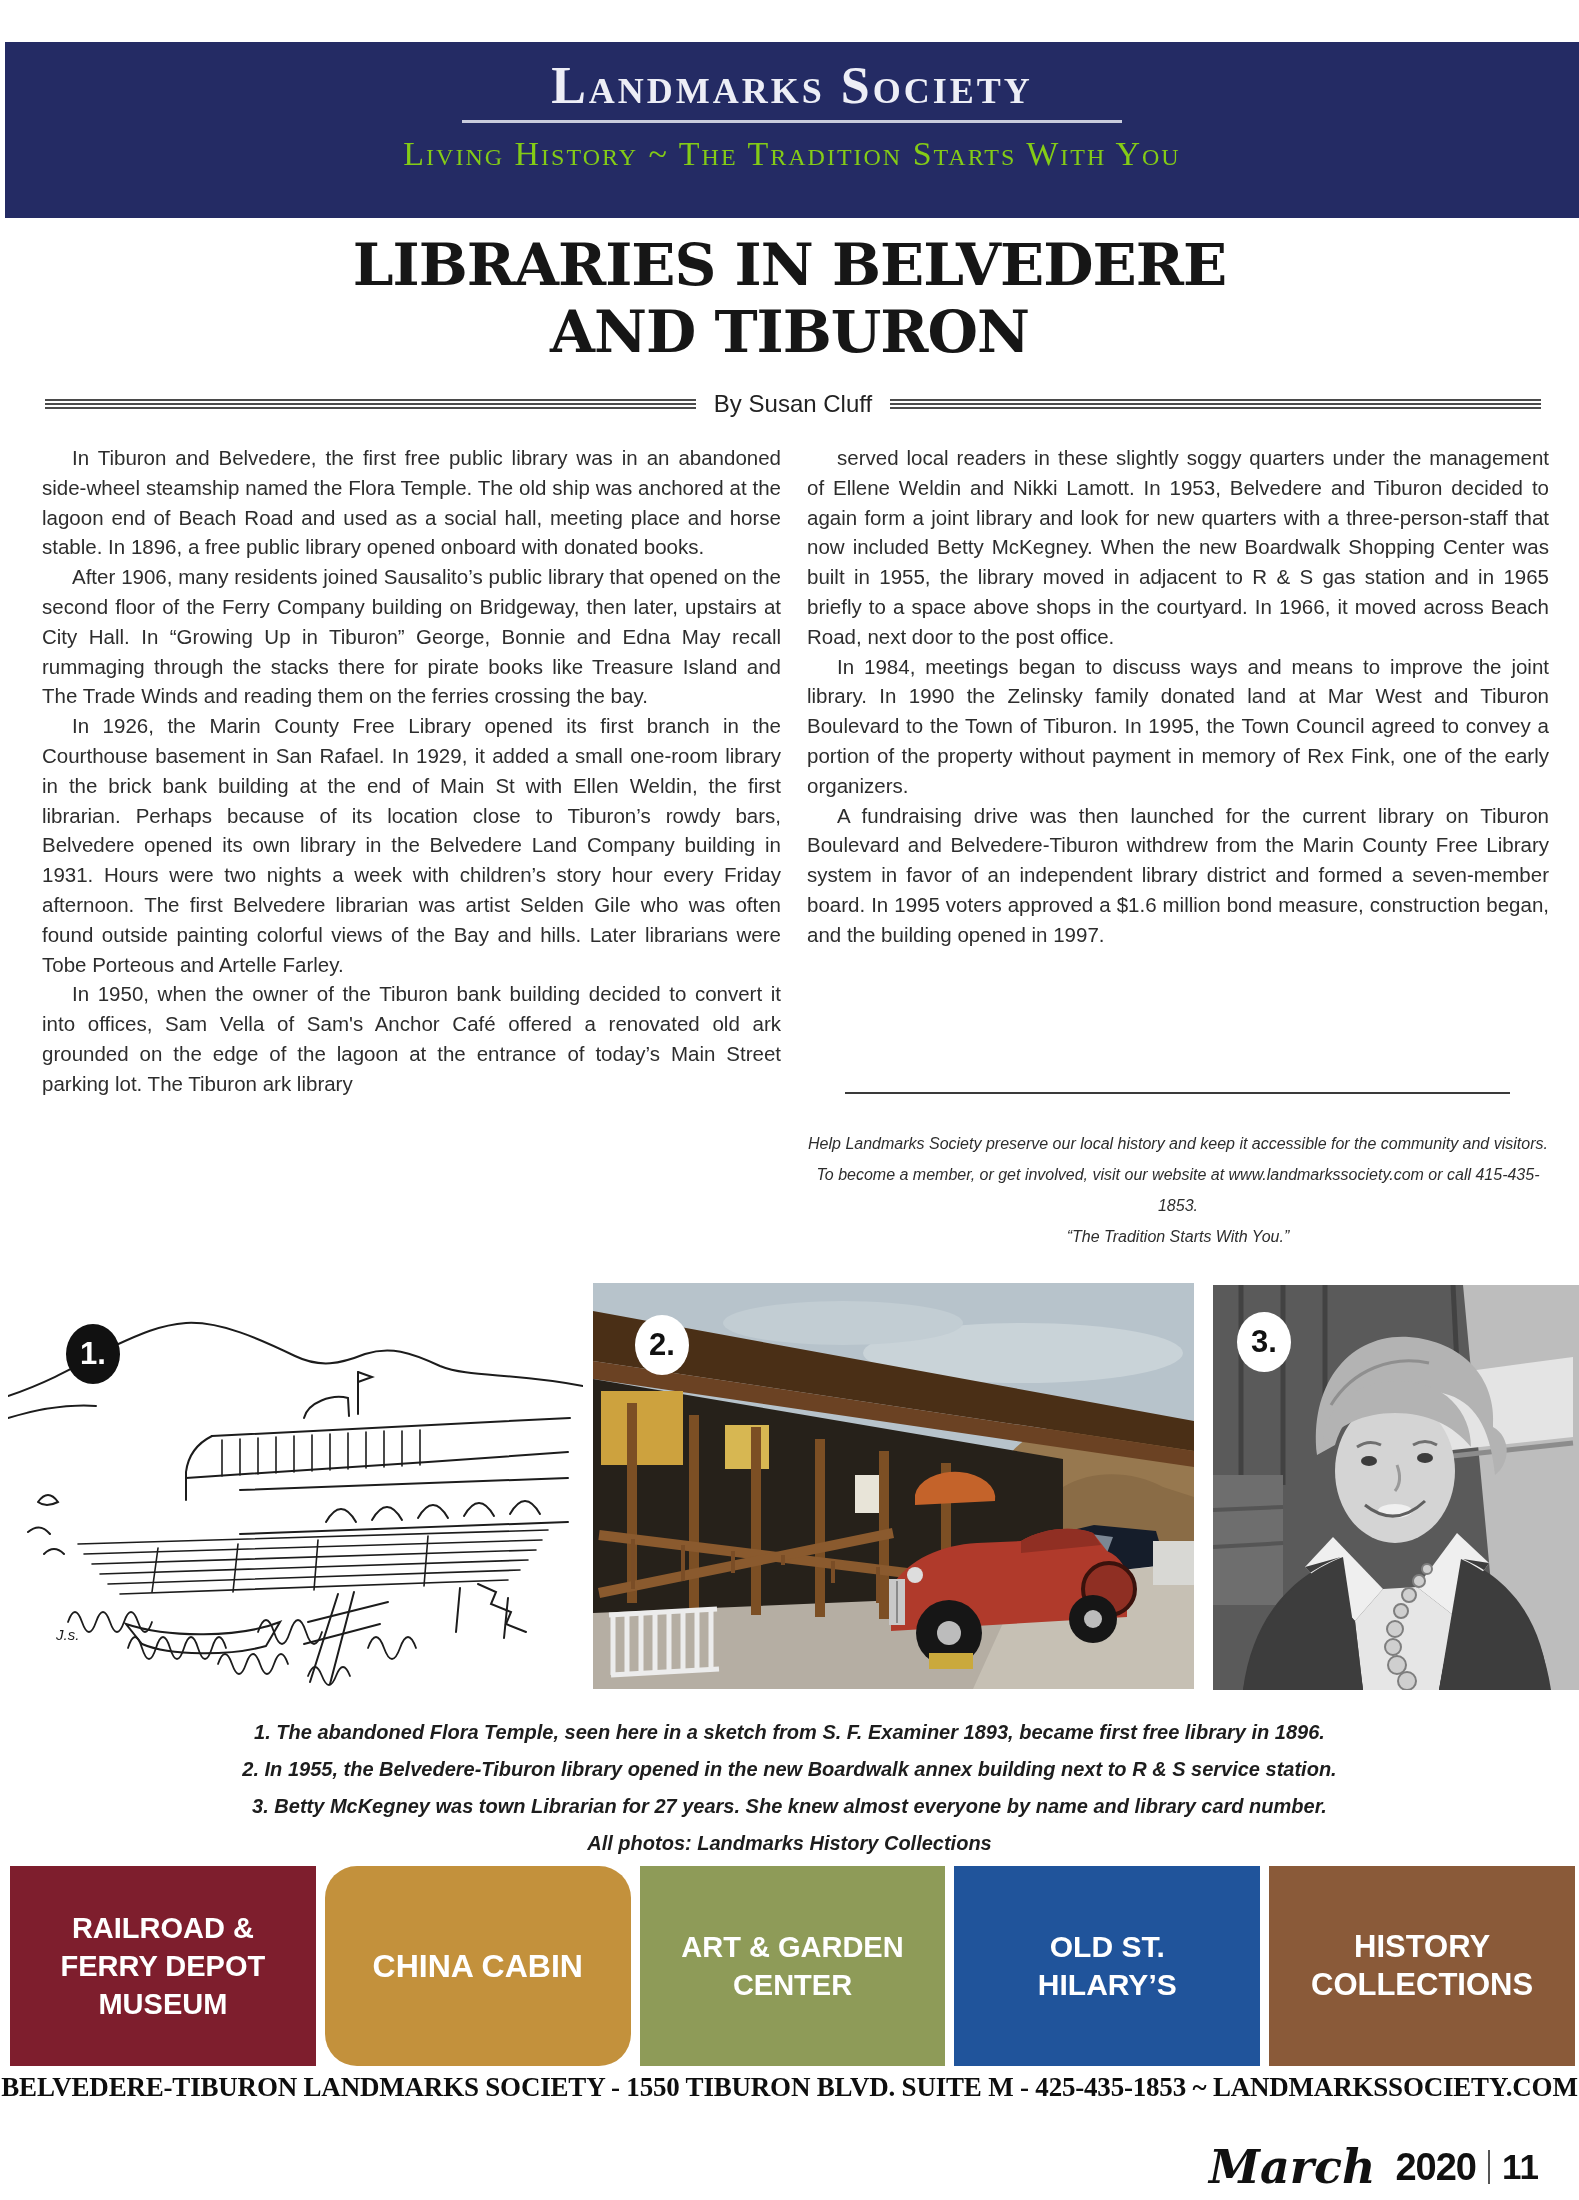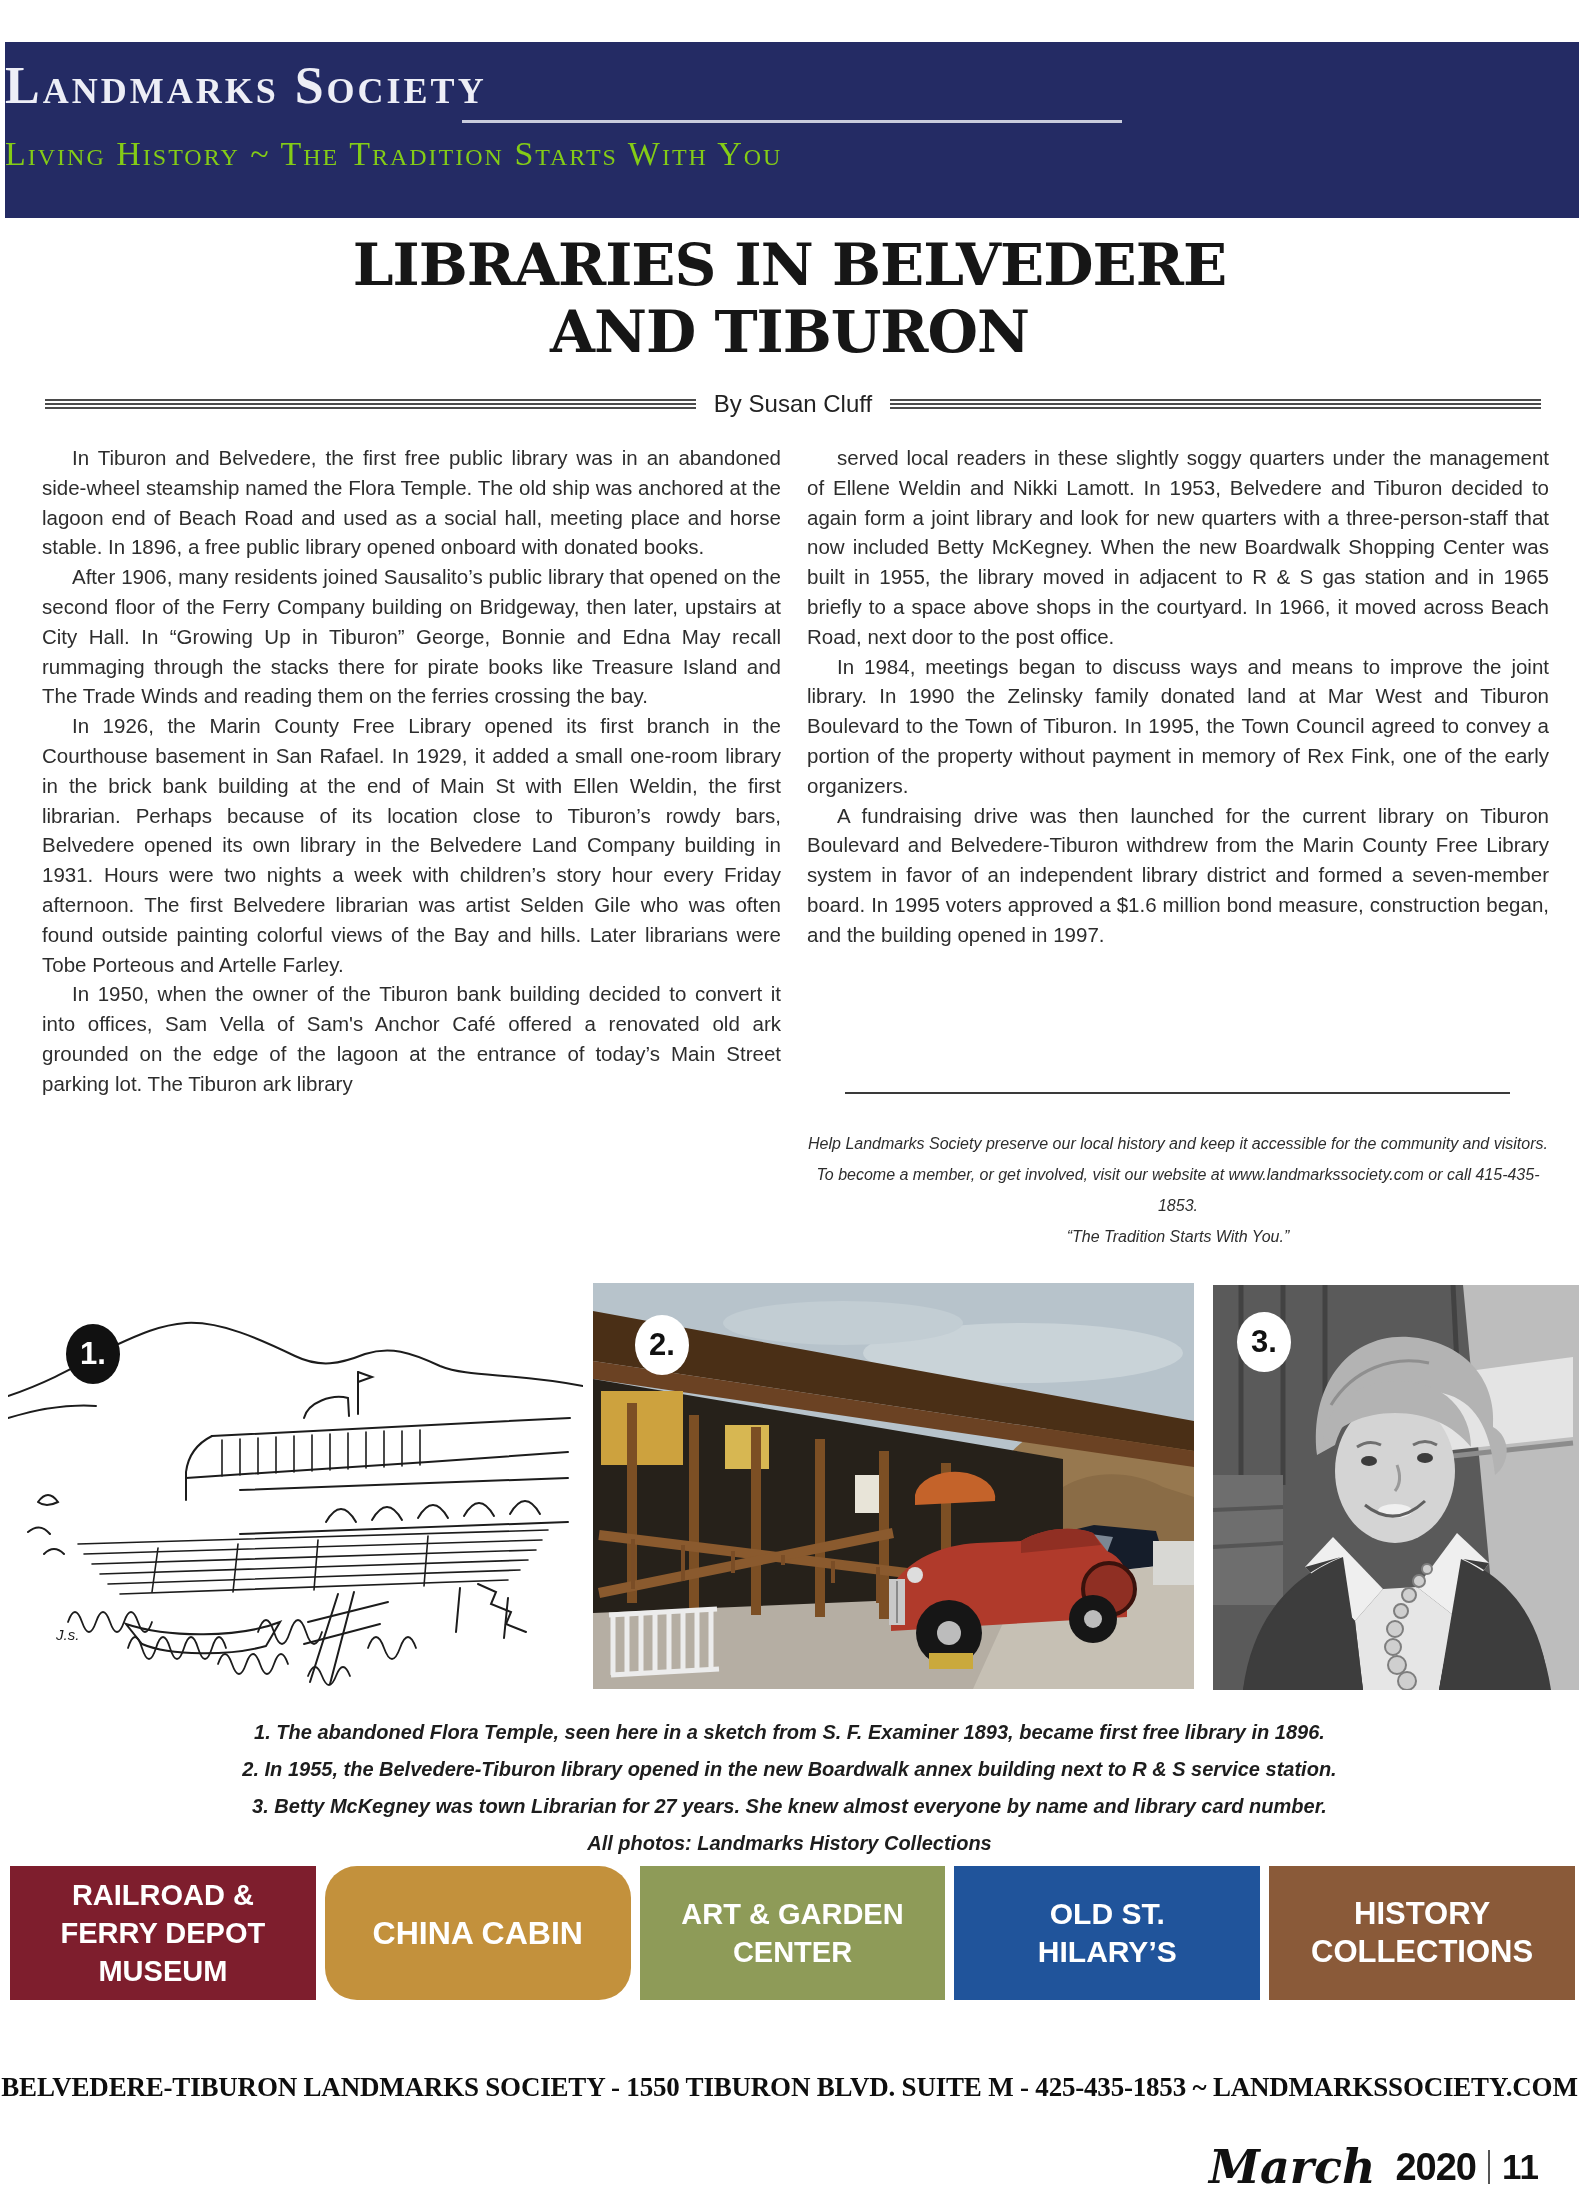--- a/index.html
+++ b/index.html
@@ -1,21 +1,21 @@
 <!DOCTYPE html>
 <html><head>
 <meta charset="utf-8">
 <style>
   html,body{margin:0;padding:0;background:#ffffff;}
   .page{position:relative;width:1579px;height:2200px;background:#ffffff;overflow:hidden;
         font-family:"Liberation Sans",sans-serif;color:#2e2e2e;}
 
   
   .banner{position:absolute;left:5px;right:0;top:42px;height:176px;background:#242b64;
-          text-align:left;color:#edeef6;}
+          text-align:center;color:#edeef6;}
   .banner-title{margin-top:14px;font-family:"Liberation Serif",serif;font-variant:small-caps;
                 font-weight:600;font-size:52px;letter-spacing:3px;line-height:60px;}
   .banner-rule{width:660px;height:3px;margin:4px auto 12px auto;background:#c9ccdd;}
   .banner-tagline{font-family:Liberation Serif, serif;font-variant:small-caps;font-weight:500;
                   font-size:34px;letter-spacing:2px;color:#84cc16;}
 
   
   .article-title{position:absolute;top:232px;left:0;width:100%;margin:0;text-align:center;
                  font-family:"DejaVu Serif","Liberation Serif",serif;font-weight:bold;
                  font-size:58px;line-height:67px;color:#161616;letter-spacing:-1px;}
@@ -47,21 +47,21 @@
   .fig1 .fig-badge{left:58px;top:32px;}
   .fig2 .fig-badge{left:42px;top:32px;}
   .fig3 .fig-badge{left:24px;top:27px;}
   figure svg{display:block;width:100%;height:100%;}
 
   
   .captions{position:absolute;top:1714px;left:0;width:100%;text-align:center;}
   .captions div{font-weight:bold;font-style:italic;font-size:20px;line-height:37px;color:#1d1d1d;}
 
   
-  .boxes{position:absolute;left:10px;right:4px;top:1866px;height:134px;display:flex;gap:9px;}
+  .boxes{position:absolute;left:10px;right:4px;top:1866px;height:200px;display:flex;gap:9px;}
   .fbox{flex:1;display:flex;align-items:center;justify-content:center;text-align:center;
         color:#ffffff;font-weight:bold;font-size:29px;line-height:38px;padding:0 30px;box-sizing:border-box;}
   .fbox-0{background:#7e1e2d;}
   .fbox-1{background:#c3913c;font-size:32px;border-radius:32px;}
   .fbox-2{background:#20549b;font-size:30px;}
   .fbox-3{background:#8e9b58;}
   .fbox-4{background:#8a5a39;font-size:31px;}
 
   
   .address{position:absolute;top:2072px;left:0;width:100%;text-align:center;

